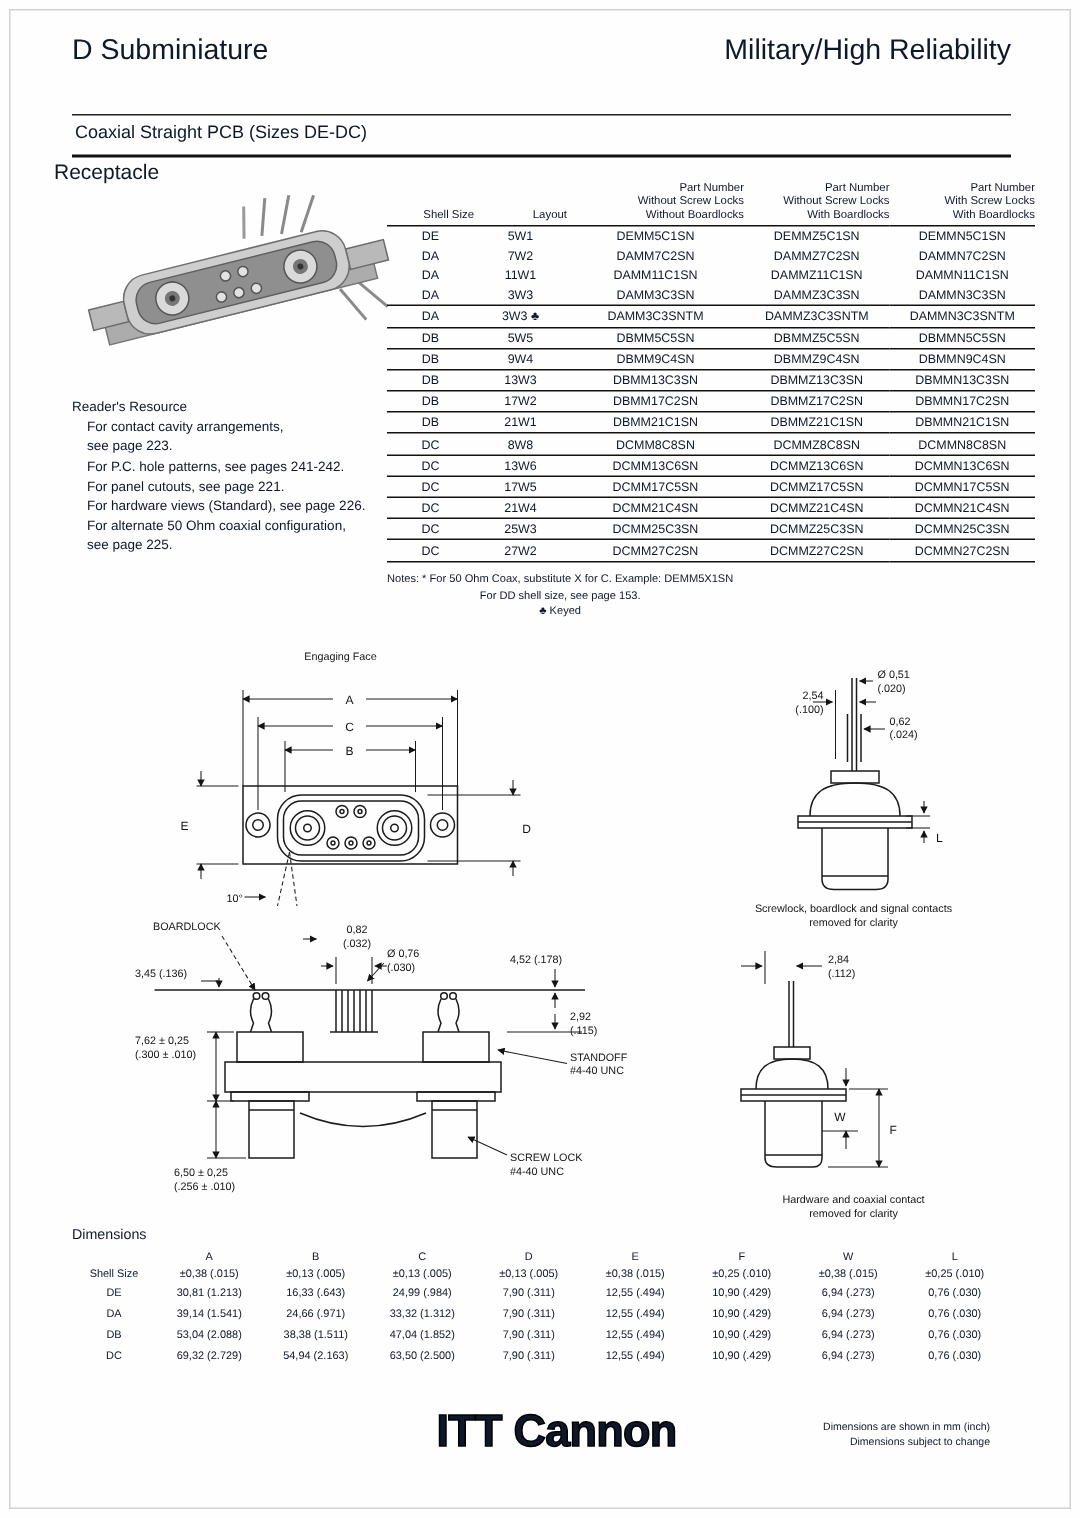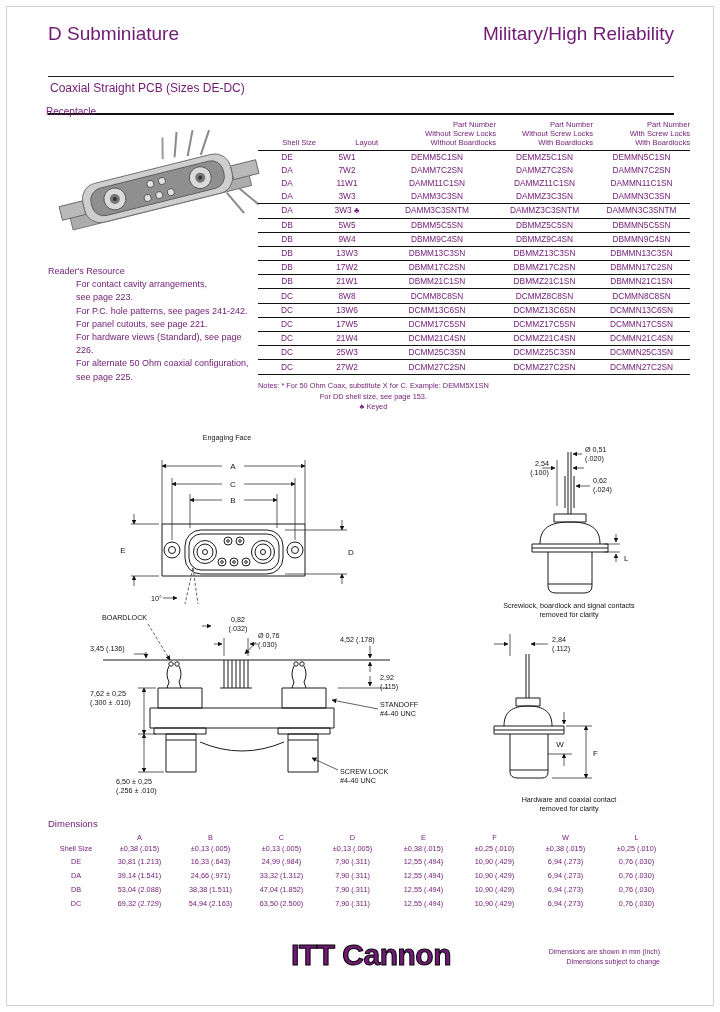--- a/index.html
+++ b/index.html
@@ -1,27 +1,27 @@
 <!DOCTYPE html>
 <html><head>
 <meta charset="utf-8">
 <style>
   html,body{margin:0;padding:0;background:#888;}
   .page{position:relative;width:720px;height:1012px;background:#fefefe;overflow:hidden;
-        color:#701a75;font-family:"Liberation Sans",sans-serif;}
+        color:#0f172a;font-family:"Liberation Sans",sans-serif;}
   .abs{position:absolute;}
   .page-frame{position:absolute;inset:6px;border:1px solid #d2d2d2;pointer-events:none;}
   .h1{top:23px;font-size:19px;white-space:nowrap;}
   .h1.left{left:48px;}
   .h1.right{right:46px;text-align:right;}
   .rule-top{left:48px;right:46px;top:76px;border-top:1px solid #222;height:0;}
-  .section-title{left:48px;right:46px;top:79px;font-size:12px;padding:2px 2px 18px 2px;border-bottom:2px solid #111;}
-  .receptacle-label{left:46px;top:106px;font-size:10px;}
+  .section-title{left:48px;right:46px;top:79px;font-size:12px;padding:2px 2px 8px 2px;border-bottom:2px solid #111;}
+  .receptacle-label{left:36px;top:106px;font-size:14px;}
   .rr{left:48px;top:265px;font-size:9px;line-height:13.2px;width:205px;}
-  .rr-lines{margin-left:28px;}
+  .rr-lines{margin-left:10px;}
   .pt-title{left:258px;top:101px;width:432px;font-size:9.5px;border-bottom:1.5px solid #111;padding-bottom:4px;}
   table.pt{position:absolute;left:258px;top:120px;width:432px;border-collapse:collapse;table-layout:fixed;}
   table.pt th{font-size:7.6px;line-height:9.2px;font-weight:normal;vertical-align:bottom;
               padding:0 0 2px 0;border-bottom:1px solid #111;text-align:right;}
   table.pt td{font-size:8.3px;height:13.2px;line-height:13px;text-align:center;padding:0;white-space:nowrap;}
   table.pt tbody tr:nth-child(n+5) td{border-top:1px solid #111;}
   table.pt tbody tr:last-child td{border-bottom:1px solid #111;}
   .pt-notes{left:258px;top:381px;font-size:7.4px;line-height:10.5px;text-align:center;}
   .dims-title{left:48px;top:818px;font-size:9.5px;}
   table.dims{position:absolute;left:48px;top:832px;width:624px;border-collapse:collapse;table-layout:fixed;}

